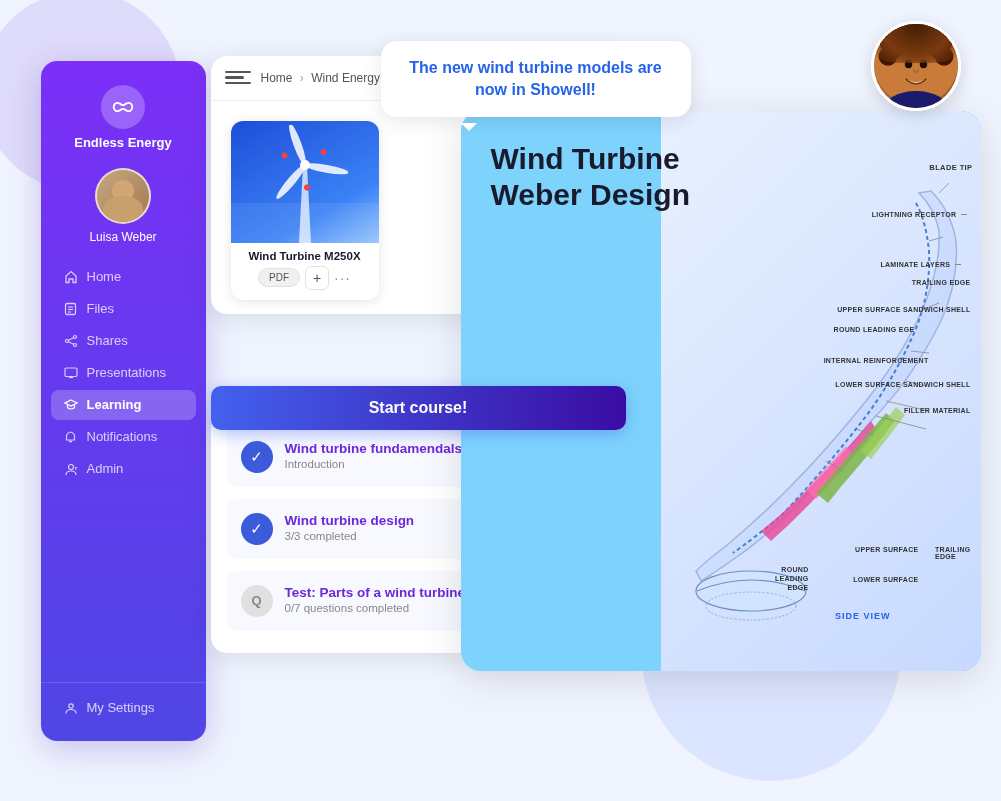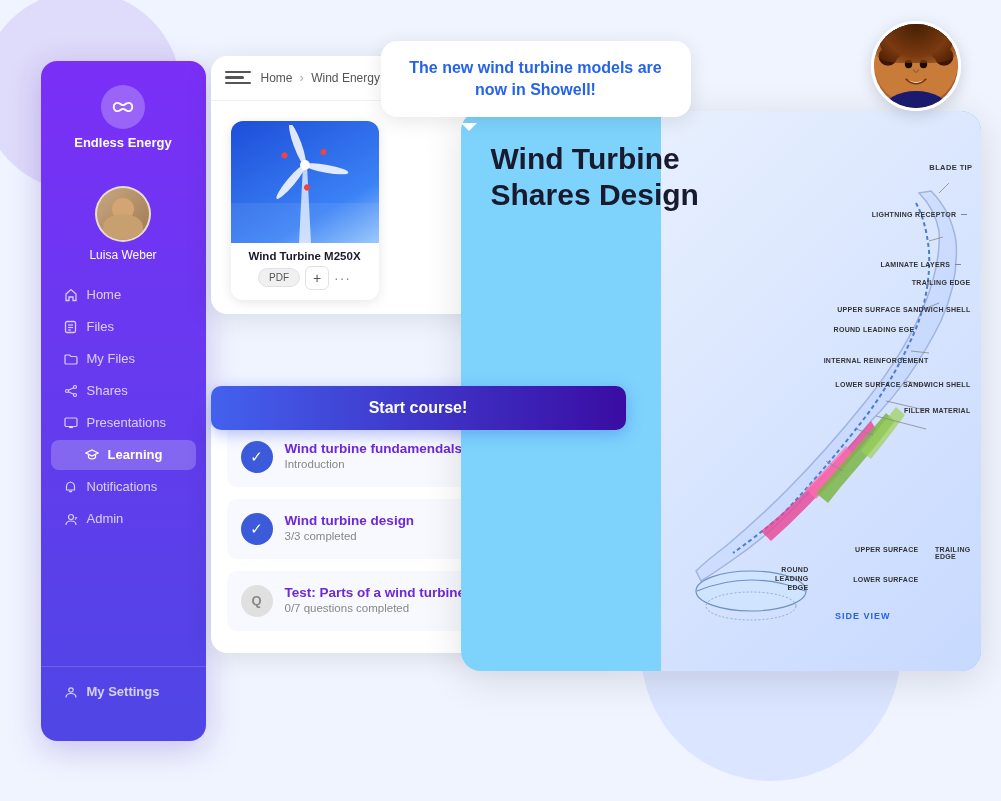--- a/index.html
+++ b/index.html
@@ -56,21 +56,21 @@
       background: rgba(255,255,255,0.25);
       border-radius: 50%;
       display: flex; align-items: center; justify-content: center;
       margin-bottom: 6px;
     }
     .sidebar-logo svg { width: 26px; height: 26px; }
     .sidebar-brand {
       color: #fff;
       font-size: 13px;
       font-weight: 600;
-      margin-bottom: 36px;
+      margin-bottom: 18px;
       text-align: center;
     }
     .sidebar-avatar {
       width: 56px; height: 56px;
       border-radius: 50%;
       border: 2px solid rgba(255,255,255,0.6);
       background: #c8a882;
       overflow: hidden;
       margin-bottom: 6px;
       display: flex; align-items: center; justify-content: center;
@@ -117,33 +117,31 @@
       border-radius: 8px;
       color: rgba(255,255,255,0.75);
       font-size: 13px;
       cursor: pointer;
       margin-bottom: 2px;
     }
     .nav-item.active {
       background: rgba(255,255,255,0.22);
       color: #fff;
       font-weight: 600;
-      justify-content: center;
     }
     .nav-icon {
       width: 16px; height: 16px;
       display: flex; align-items: center; justify-content: center;
       flex-shrink: 0;
     }
     .sidebar-bottom {
       width: 100%;
-      padding: 16px 10px;
+      padding: 0 10px;
       border-top: 1px solid rgba(255,255,255,0.15);
       padding-top: 10px;
-      font-weight: bold;
     }
     .pdf-badge {
       background: #f0f0f0;
       border-radius: 20px;
       font-size: 10px;
       color: #555;
       padding: 3px 10px;
       border: 1px solid #e0e0e0;
     }
     .plus-btn {
@@ -435,28 +433,20 @@
             <rect x="1.5" y="1.5" width="10" height="11" rx="1.5" stroke="currentColor" stroke-width="1.3" fill="none"></rect>
             <line x1="4" y1="5" x2="9" y2="5" stroke="currentColor" stroke-width="1.2"></line>
             <line x1="4" y1="7.5" x2="9" y2="7.5" stroke="currentColor" stroke-width="1.2"></line>
             <line x1="4" y1="10" x2="7" y2="10" stroke="currentColor" stroke-width="1.2"></line>
           </svg>
         </span>
         <span>Files</span>
       </div>
       <div class="nav-item">
         <span class="nav-icon">
-          <svg width="14" height="12" viewBox="0 0 14 12" fill="none">
-            <path d="M1 3C1 2.4 1.4 2 2 2H5.5L7 3.5H12C12.6 3.5 13 3.9 13 4.5V10C13 10.6 12.6 11 12 11H2C1.4 11 1 10.6 1 10V3Z" stroke="currentColor" stroke-width="1.2" fill="none"></path>
-          </svg>
-        </span>
-        <span>My Files</span>
-      </div>
-      <div class="nav-item">
-        <span class="nav-icon">
           <svg width="14" height="14" viewBox="0 0 14 14" fill="none">
             <circle cx="11" cy="3" r="1.5" stroke="currentColor" stroke-width="1.2"></circle>
             <circle cx="11" cy="11" r="1.5" stroke="currentColor" stroke-width="1.2"></circle>
             <circle cx="3" cy="7" r="1.5" stroke="currentColor" stroke-width="1.2"></circle>
             <line x1="4.3" y1="6.2" x2="9.7" y2="3.8" stroke="currentColor" stroke-width="1.2"></line>
             <line x1="4.3" y1="7.8" x2="9.7" y2="10.2" stroke="currentColor" stroke-width="1.2"></line>
           </svg>
         </span>
         <span>Shares</span>
       </div>
@@ -590,21 +580,21 @@
         </div>
         <span class="quiz-badge">Quiz</span>
       </div>
     </div>
   </div>
 
   <div class="diagram-panel">
     <div class="diagram-content">
       <div class="diagram-title">
         <span>Wind Turbine</span><br>
-        <span>Shares Design</span>
+        <span>Weber Design</span>
       </div>
       <div class="diagram-bg"></div>
 
       <div class="blade-diagram">
         <svg width="300" height="480" viewBox="0 0 300 480" xmlns="http://www.w3.org/2000/svg">
 
           <defs>
             <linearGradient id="bladeGrad" x1="0%" y1="0%" x2="100%" y2="100%">
               <stop offset="0%" style="stop-color:#e0eaff"></stop>
               <stop offset="100%" style="stop-color:#bbd0ff"></stop>

